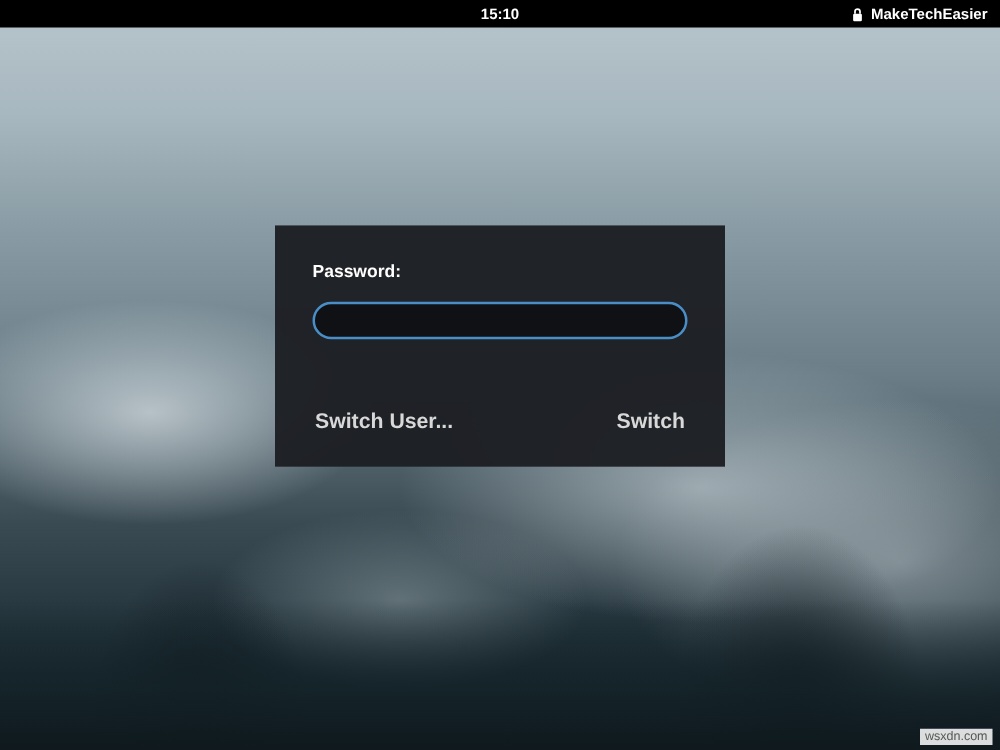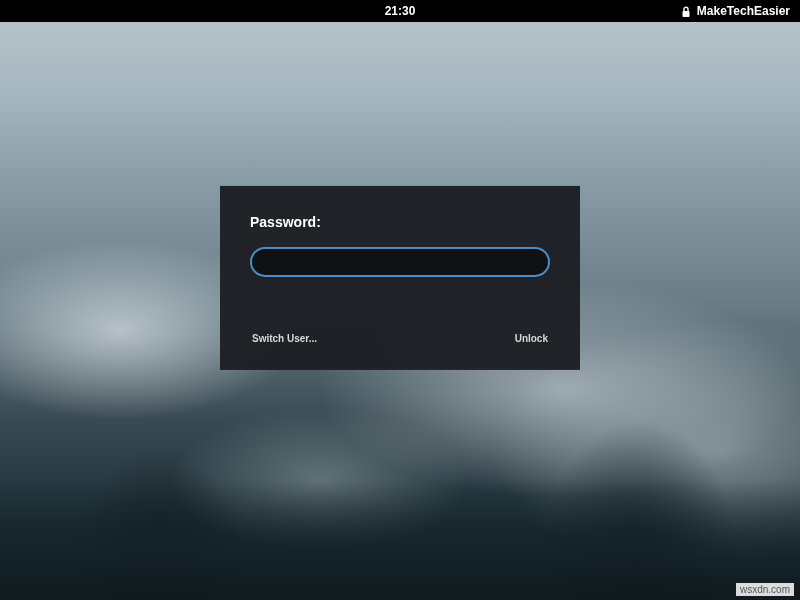--- a/index.html
+++ b/index.html
@@ -104,21 +104,21 @@
     .button-row {
       display: flex;
       justify-content: space-between;
       align-items: center;
       margin-top: 52px;
     }
     .link-button {
       background: none;
       border: none;
       color: #d8d8d8;
-      font-size: 10px;
+      font-size: 17px;
       font-weight: 700;
       cursor: pointer;
       padding: 4px 2px;
     }
     .watermark {
       position: absolute;
       bottom: 4px;
       right: 6px;
       background: rgba(255,255,255,0.85);
       color: #555;
@@ -127,34 +127,34 @@
       font-family: Liberation Sans, sans-serif;
     }
   </style>
 </head>
 <body>
 
 <div class="background-mist"></div>
 <div class="background-trees"></div>
 
 <div class="top-bar">
-  <span class="top-bar-time">21:30</span>
+  <span class="top-bar-time">15:10</span>
   <div class="top-bar-right">
     <span class="lock-icon">
       <svg viewBox="0 0 10 12" fill="#fff">
         <rect x="1.5" y="5" width="7" height="6" rx="1"></rect>
         <path d="M3 5 V3.2 a2 2 0 0 1 4 0 V5" fill="none" stroke="#fff" stroke-width="1.4"></path>
       </svg>
     </span>
     <span>MakeTechEasier</span>
   </div>
 </div>
 
 <div class="login-panel">
   <div class="password-label">Password:</div>
   <input type="password" class="password-input" value="" style="">
   <div class="button-row">
     <button class="link-button">Switch User...</button>
-    <button class="link-button">Unlock</button>
+    <button class="link-button">Switch</button>
   </div>
 </div>
 
 <div class="watermark">wsxdn.com</div>
 
 </body></html>

